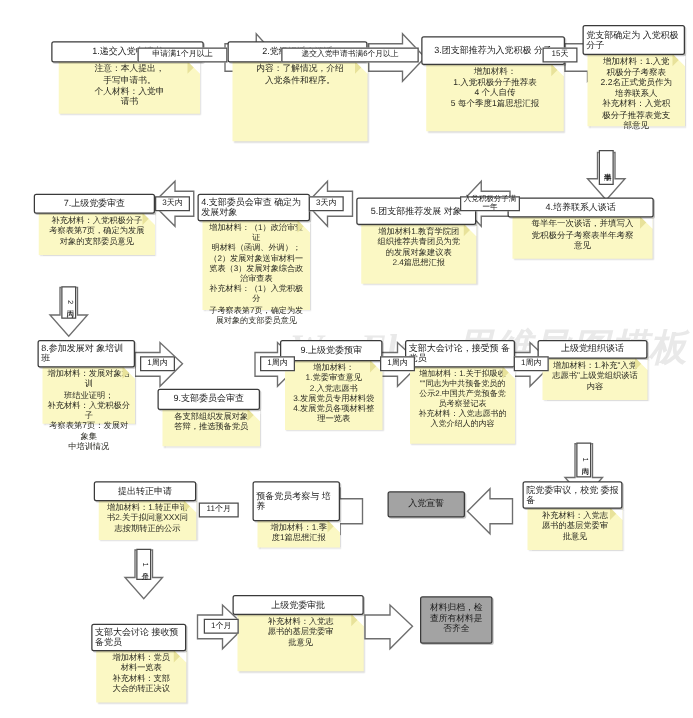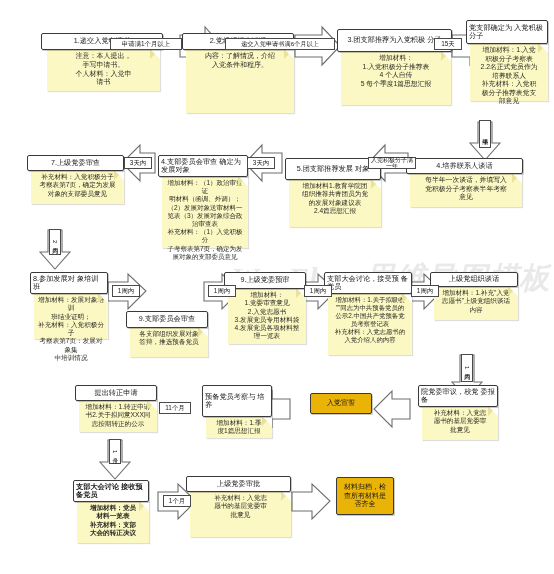--- a/index.html
+++ b/index.html
@@ -72,21 +72,21 @@
     border-style:solid;
     border-width:10px 10px 0 0;
     border-color:#e8e29a transparent transparent transparent;
   }
 
   
   .plainbox{
     position:absolute;
     box-sizing:border-box;
     border:1.2px solid #3a3a3a;
-    background:#eab308;
+    background:#a3a3a3;
     border-radius:2px;
     color:#1a1a1a;
     text-align:center;
     display:flex;align-items:center;justify-content:center;
     line-height:1.2;
     padding:1px 2px;
     z-index:3;
     box-shadow:1px 1px 0 rgba(0,0,0,.22);
   }
 
@@ -316,21 +316,21 @@
 
   <div class="node" style="left:75px;top:385px;width:82px;">
     <div class="title" style="height:16px;font-size:7.2px;">提出转正申请</div>
     <div class="note" style="width:78px;margin-left:4px;margin-top:-1px;font-size:6.6px;height:32px;">增加材料：1.转正申请
 书2.关于拟同意XXX同
 志按期转正的公示</div>
   </div>
 
   <div class="edgelabel" style="left:109px;top:439px;width:12px;height:25px;font-size:6px;writing-mode:vertical-rl;">1个月</div>
 
-  <div class="node" style="left:73px;top:480px;width:76px;font-weight:bold;">
+  <div class="node" style="left:73px;top:499px;width:76px;">
     <div class="title" style="height:22px;font-size:7.2px;">支部大会讨论
 接收预备党员</div>
     <div class="note" style="width:72px;margin-left:4px;margin-top:-1px;font-size:6.6px;height:42px;">增加材料：党员
 材料一览表
 补充材料：支部
 大会的转正决议</div>
   </div>
 
   <div class="edgelabel" style="left:163px;top:495px;width:28px;height:12px;font-size:6.4px;">1个月</div>
 

